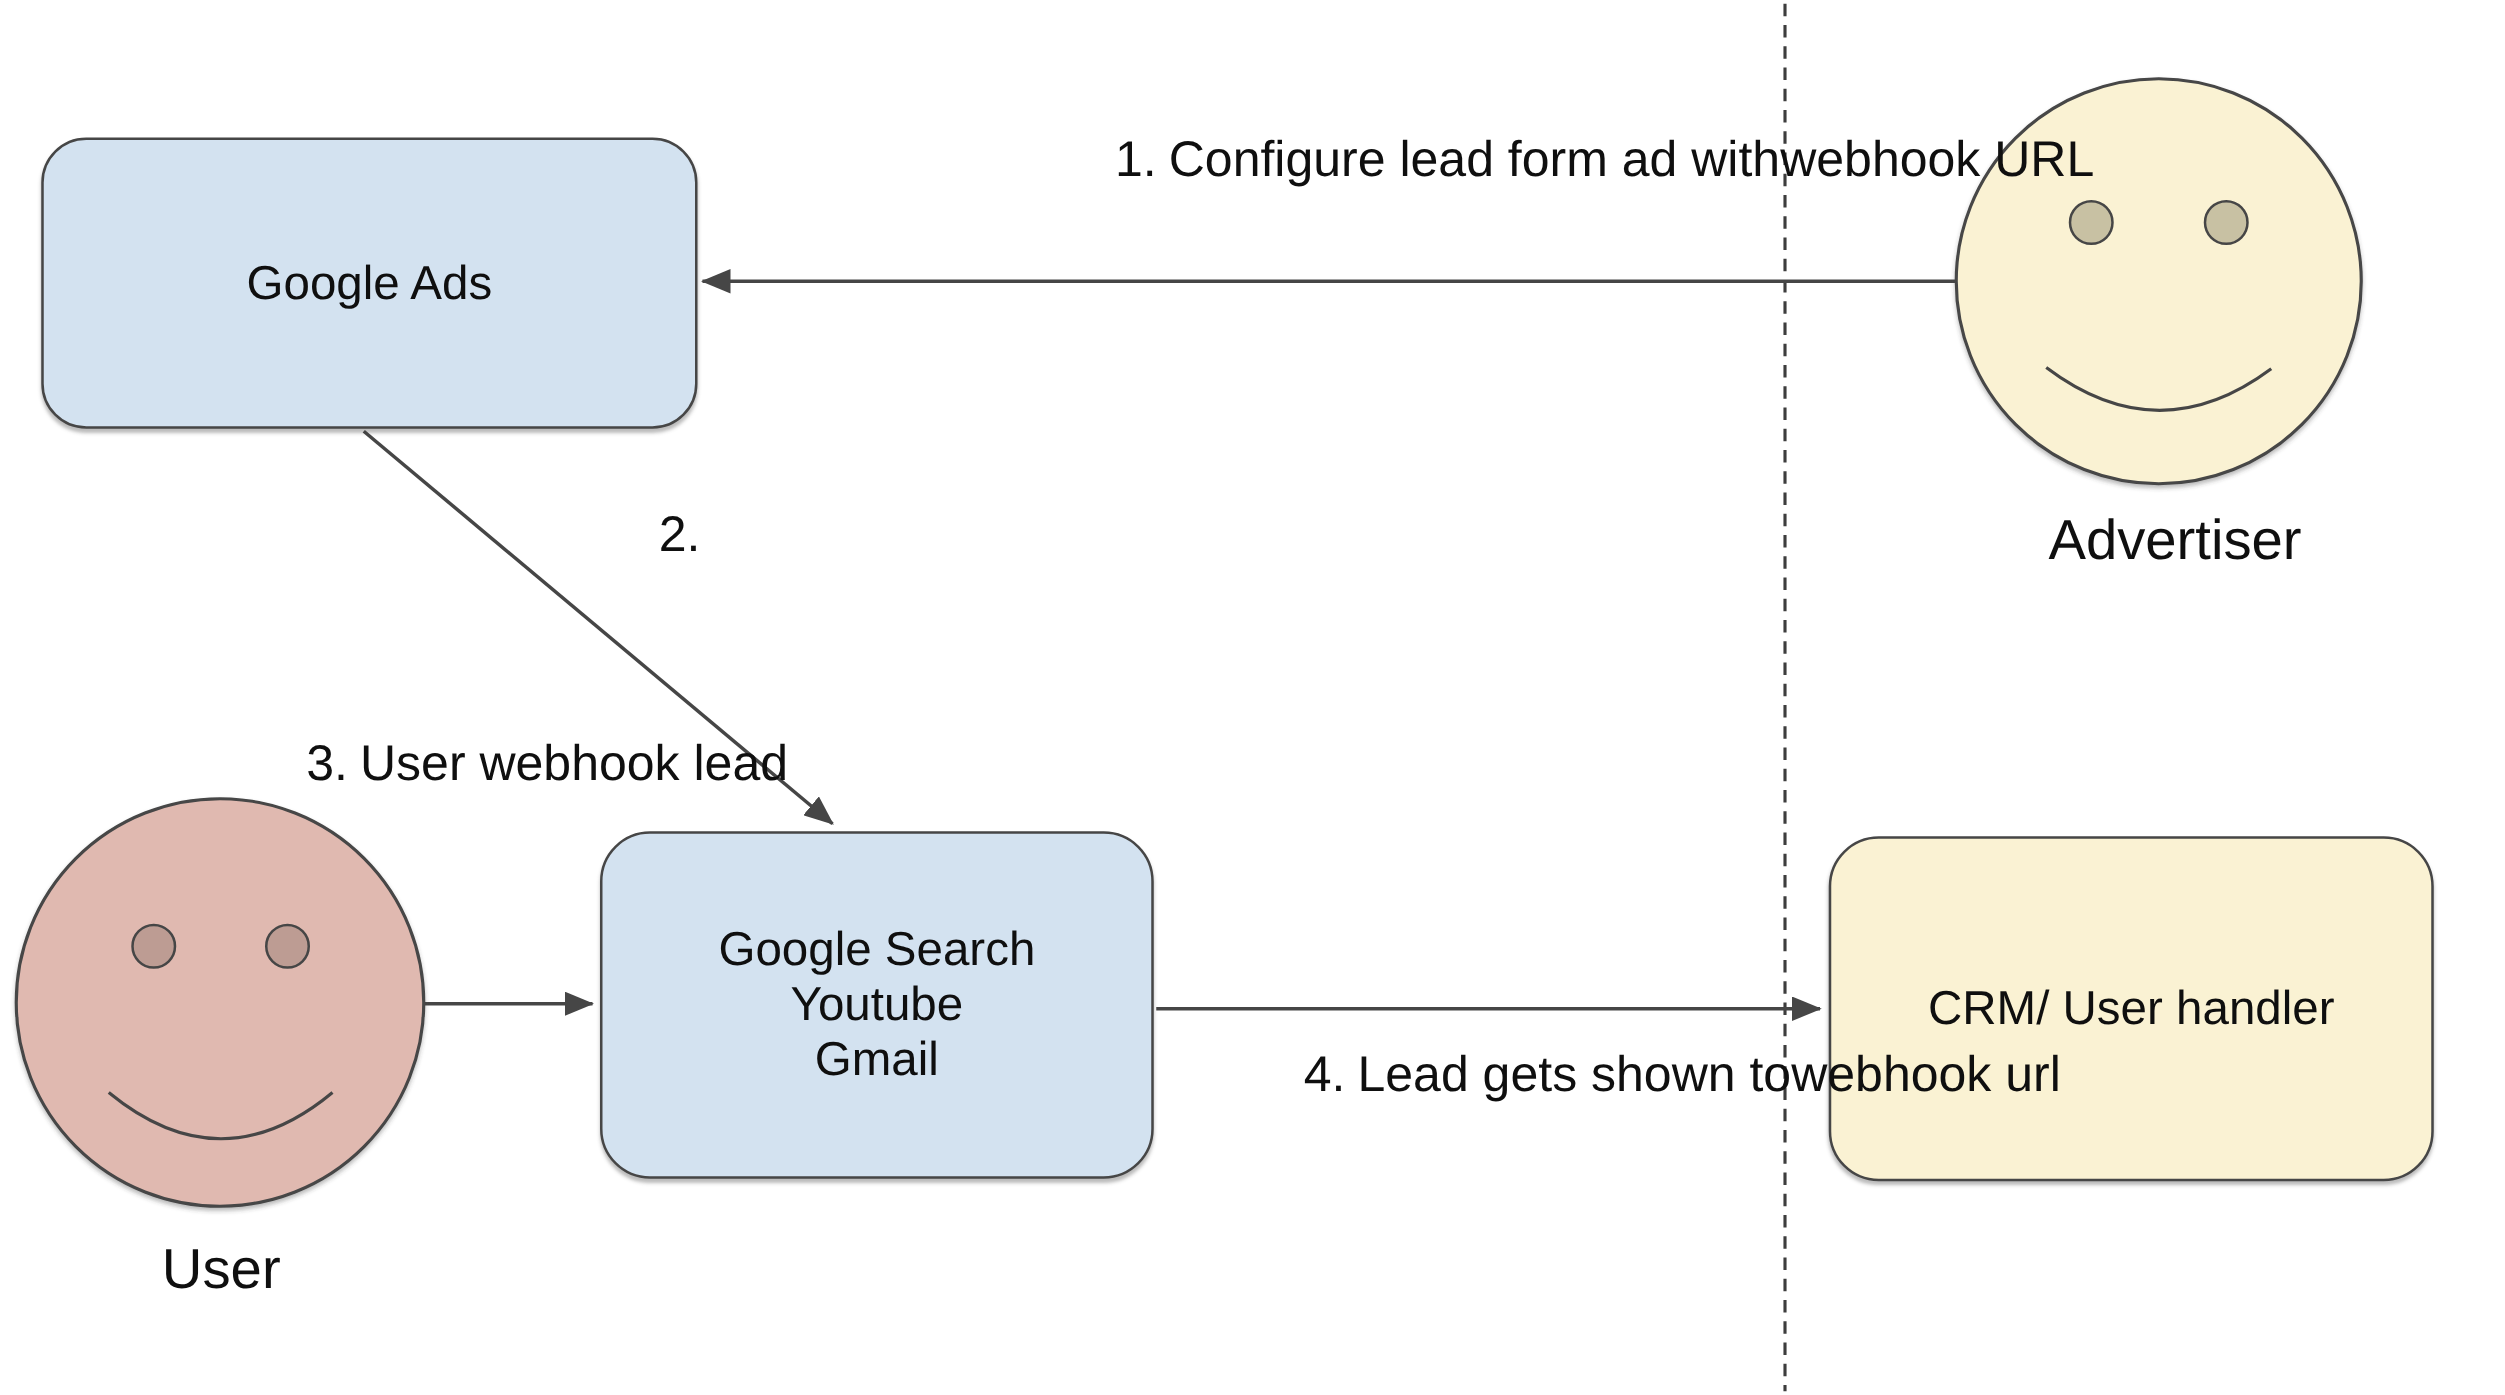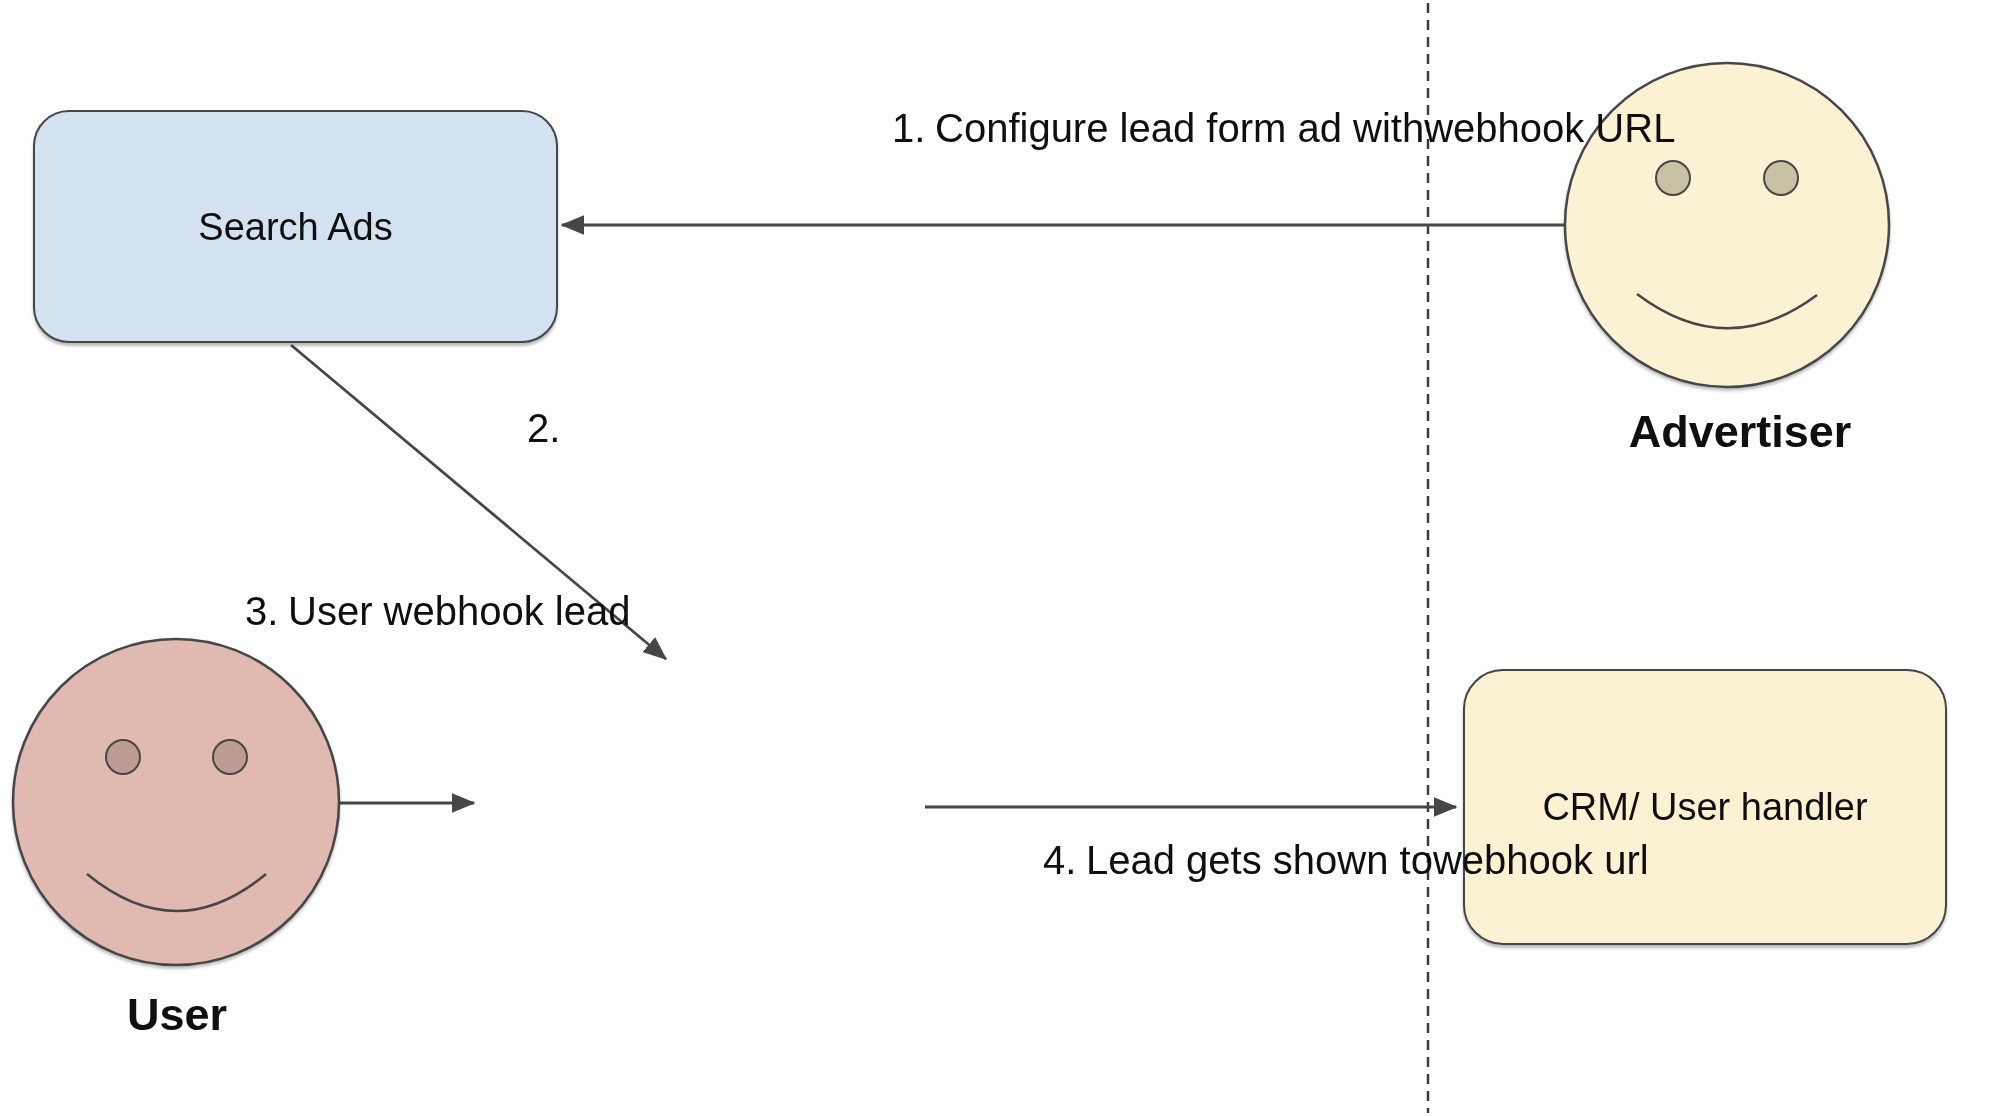--- a/index.html
+++ b/index.html
@@ -66,21 +66,21 @@
 
   #step1-label { left: 892px;  top: 105px; }
   #step2-label { left: 527px;  top: 405px; }
   #step3-label { left: 245px;  top: 588px; }
   #step4-label { left: 1043px; top: 837px; }
 
   .actor-label {
     position: absolute;
     font-size: 45px;
     line-height: 52px;
-    font-weight: bold;
+    font-weight: normal;
     text-align: center;
     color: var(--text);
   }
   #advertiser-label { left: 1565px; top: 406px; width: 350px; }
   #user-label       { left: 27px;   top: 989px; width: 300px; }
 </style>
 </head>
 <body>
 
 <div class="canvas">
@@ -114,23 +114,30 @@
 
     <g>
       <circle cx="176" cy="802" r="163" style="fill:var(--face-pink)" stroke="#464646" stroke-width="2.5" filter="url(#soft-shadow)"></circle>
       <circle cx="123" cy="757" r="17" style="fill:var(--eye-pink)" stroke="#464646" stroke-width="2"></circle>
       <circle cx="230" cy="757" r="17" style="fill:var(--eye-pink)" stroke="#464646" stroke-width="2"></circle>
       <path d="M 87 874 Q 177 948 266 874" fill="none" stroke="#464646" stroke-width="2.5"></path>
     </g>
   </svg>
 
   <div class="node" id="google-ads-box">
-    <div class="node-label">Search Ads</div>
+    <div class="node-label">Google Ads</div>
   </div>
 
+  <div class="node" id="google-props-box">
+    <div class="node-label">
+      <div>Google Search</div>
+      <div>Youtube</div>
+      <div>Gmail</div>
+    </div>
+  </div>
 
   <div class="node yellow" id="crm-box">
     <div class="node-label">CRM/ User handler</div>
   </div>
 
   <div class="step" id="step1-label">
     <span class="num">1.</span>
     <span class="step-lines">
       <span>Configure lead form ad with</span>
       <span>webhook URL</span>

